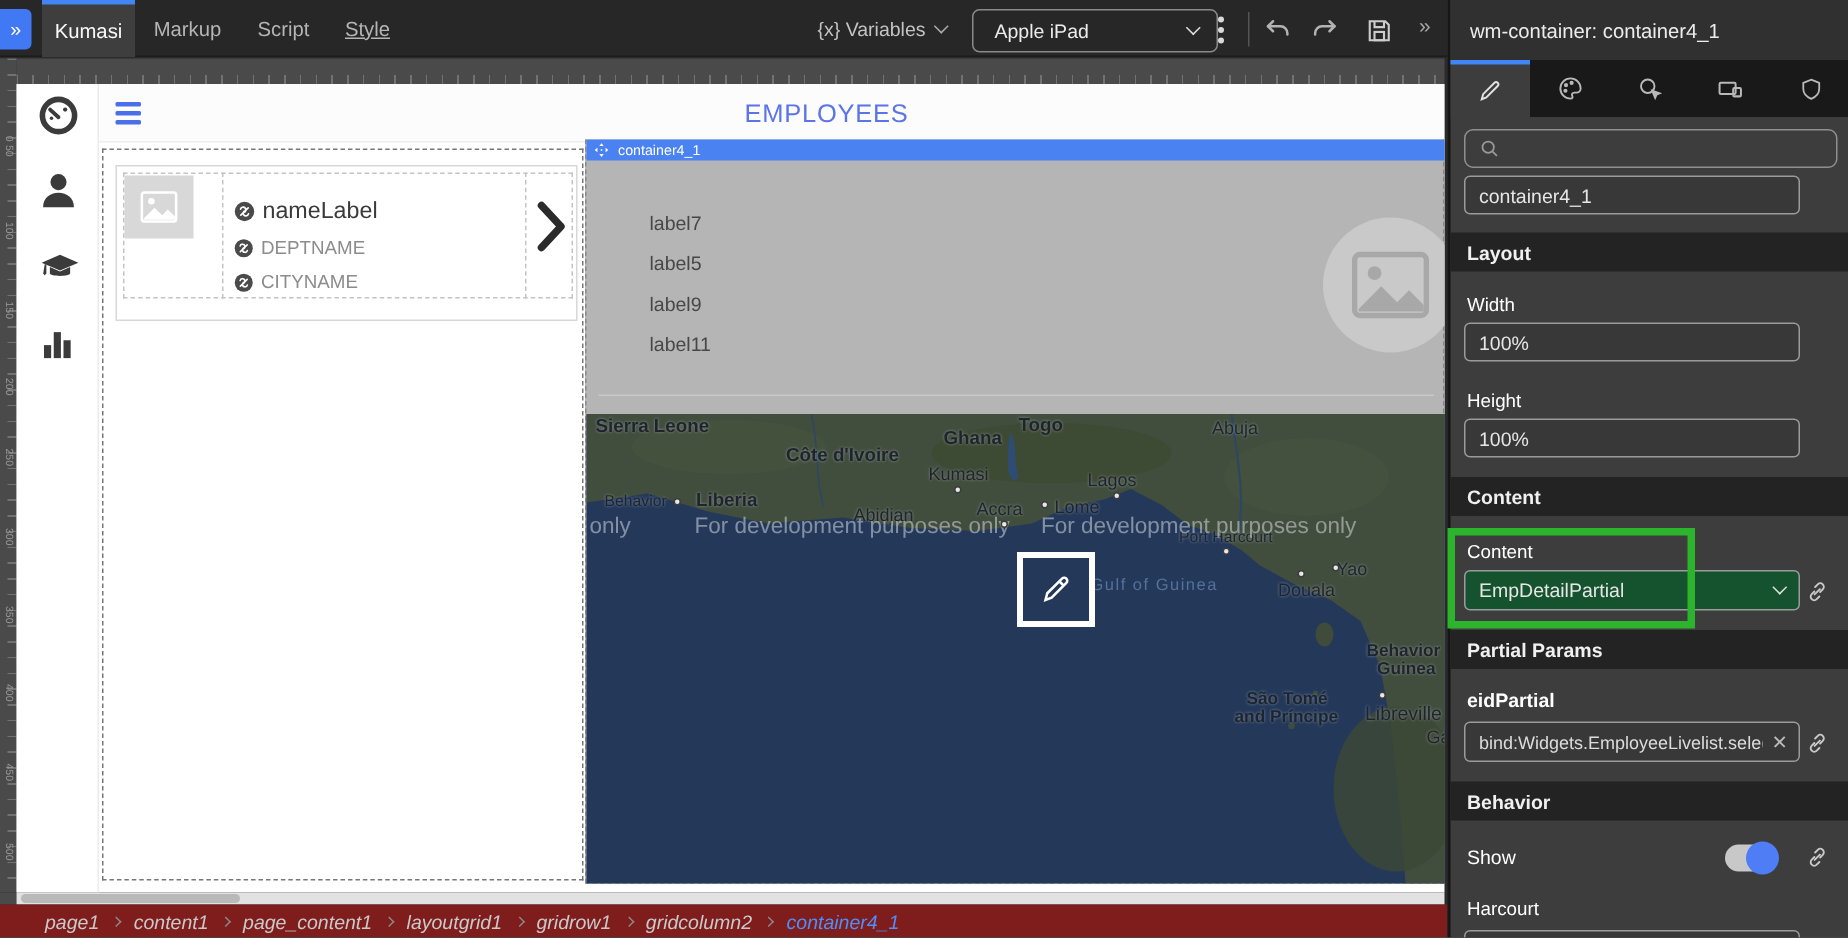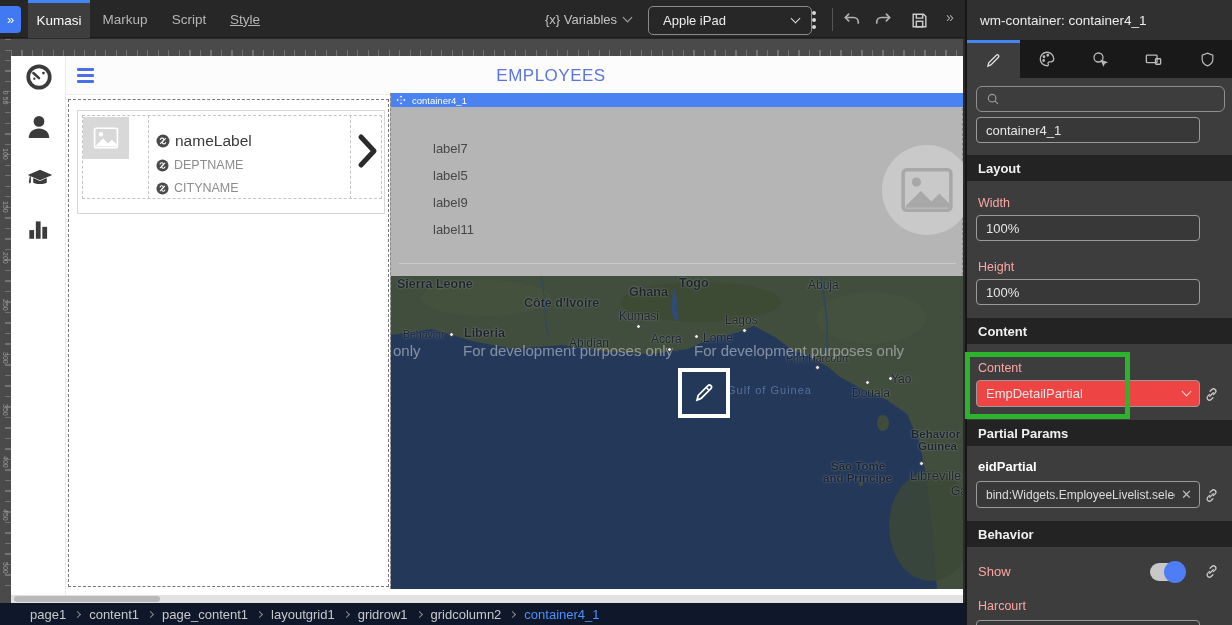--- a/index.html
+++ b/index.html
@@ -67,41 +67,41 @@
   .citybold { font-size:11.5px; font-weight:bold; }
   .water { color:#54719c; font-size:11px; letter-spacing:1px; text-shadow:none; }
   .wmark { color:rgba(225,230,236,.5); font-size:15px; text-shadow:none; }
   .mdot { position:absolute; width:5px; height:5px; border-radius:50%; background:#e8e8e8; border:1.5px solid #3c3c3c; }
   .pencil-sq { left:287px; top:92px; width:52px; height:50px; border:4px solid #fff; display:flex; align-items:center; justify-content:center; }
 
   
   .hscroll { left:11px; top:595px; width:952px; height:8px; background:#e2e2e2; }
   .hthumb { position:absolute; left:3px; top:1px; width:146px; height:6px; background:#b9b9b9; border-radius:3px; }
   .scorner { left:0; top:595px; width:11px; height:8px; background:#4a4a4a; }
-  .breadcrumb { left:0; top:603px; width:965px; height:22px; background:#0f172a; display:flex; align-items:center; padding-left:30px; gap:9px; }
+  .breadcrumb { left:0; top:603px; width:965px; height:22px; background:#7f1d1d; display:flex; align-items:center; padding-left:30px; gap:9px;font-style:italic; }
   .bc { font-size:13px; color:#c9c9c9; cursor:pointer; }
   .bc.active { color:#4f8ff7; }
   .bcsep { width:5px; height:5px; border-right:1.5px solid #8a8a8a; border-top:1.5px solid #8a8a8a; transform:rotate(45deg); }
 
   
   .inspector { left:965px; top:0; width:267px; height:625px; background:#3d3d3d; border-left:2px solid #161616; }
   .insp-title { left:0; top:0; width:267px; height:40px; background:#303030; display:flex; align-items:center; padding-left:13px;
     color:#ececec; font-size:13.5px; }
   .insp-tabs { left:0; top:40px; width:267px; height:38px; background:#191919; display:flex; }
   .itab { width:20%; height:38px; display:flex; align-items:center; justify-content:center; cursor:pointer; }
   .itab.active { background:#3d3d3d; border-top:3px solid #4285f4; }
   .searchbox { left:9px; top:86px; width:249px; height:26px; border:1px solid #8f8f8f; border-radius:6px; display:flex; align-items:center; gap:7px; padding:0 9px; }
   .searchbox input { flex:1; background:transparent; border:none; outline:none; color:#d5d5d5; font-size:13px; font-family:inherit; }
   .searchbox input::placeholder { color:#9a9a9a; }
   .inp { position:absolute; left:9px; width:224px; height:26px; background:#383838; border:1px solid #9b9b9b; border-radius:4px;
     color:#e6e6e6; font-size:13px; padding:0 9px; font-family:inherit; outline:none; }
   .secbar { position:absolute; left:0; width:267px; height:26px; background:#232323; color:#f0f0f0; font-weight:bold; font-size:13px;
     display:flex; align-items:center; padding-left:11px; }
-  .flabel { position:absolute; left:11px; color:#fca5a5; font-size:12.5px; }
-  .fsel { position:absolute; left:9px; width:224px; height:27px; background:#ef4444; border:1px solid #9b9b9b; border-radius:4px;
+  .flabel { position:absolute; left:11px; color:#ffffff; font-size:12.5px; }
+  .fsel { position:absolute; left:9px; width:224px; height:27px; background:#14532d; border:1px solid #9b9b9b; border-radius:4px;
     color:#e6e6e6; font-size:13px; display:flex; align-items:center; padding:8px 9px; cursor:pointer; }
   .fsel .chev { margin-left:auto; border-color:#ddd; }
   .greenbox { left:-2px; top:352px; width:165px; height:67px; border:5px solid #2cb52c; pointer-events:none; }
   .linkico { position:absolute; left:1203px; width:17px; height:17px; cursor:pointer; }
   .clearx { position:absolute; color:#bbb; font-size:13px; cursor:pointer; }
   .toggle { position:absolute; left:1150px; top:563px; width:34px; height:18px; background:#c8c8c8; border-radius:9px; cursor:pointer; }
   .toggle i { position:absolute; right:-2px; top:-2px; width:22px; height:22px; border-radius:50%; background:#4e7df5; }
   .parmval { position:absolute; left:9px; width:224px; height:27px; background:#383838; border:1px solid #9b9b9b; border-radius:4px;
     color:#dcdcdc; font-size:12px; display:flex; align-items:center; padding:0 24px 0 9px; overflow:hidden; white-space:nowrap; }
 </style>

